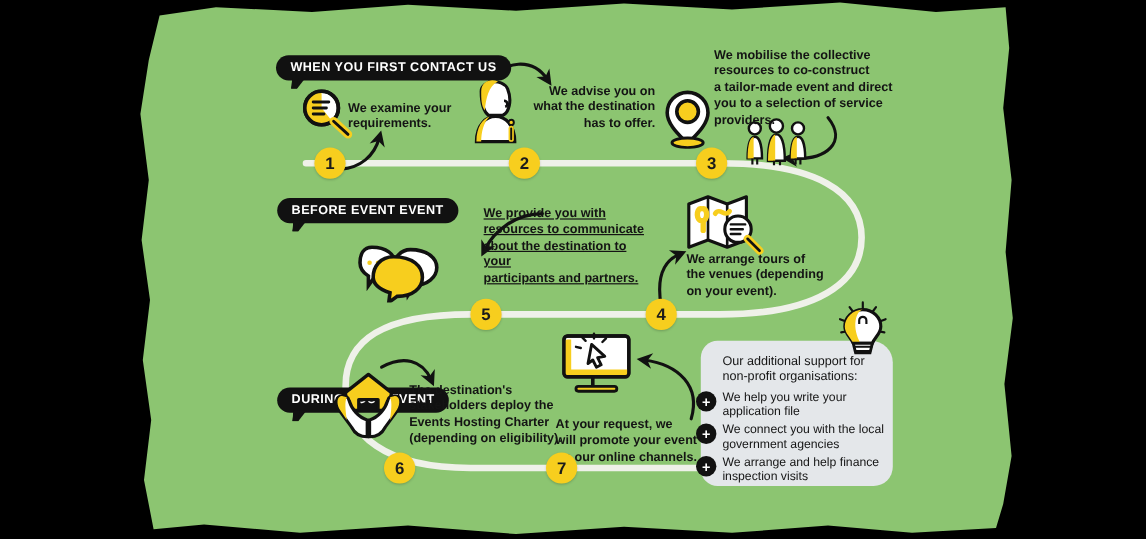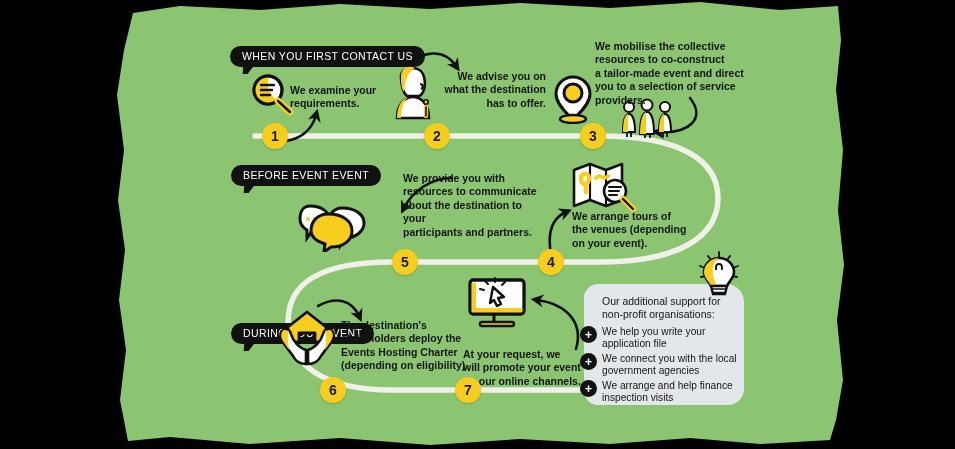--- a/index.html
+++ b/index.html
@@ -6,21 +6,21 @@
   body{width:955px;height:449px;overflow:hidden;
        font-family:"Liberation Sans","DejaVu Sans",sans-serif;}
   #stage{position:relative;width:955px;height:449px;background:#000;}
 
   .layer{position:absolute;left:0;top:0;width:955px;height:449px;}
   svg.layer{overflow:visible;}
 
   
   .pill{position:absolute;background:#111111;color:#ffffff;
         border-radius:13px;padding:5px 12px 5px 12px;
-        font-size:10.5px;font-weight:normal;letter-spacing:.4px;
+        font-size:10.5px;font-weight:bold;letter-spacing:.4px;
         white-space:nowrap;line-height:1;}
   .pill::after{content:"";position:absolute;left:13px;bottom:-7px;
         width:0;height:0;border-left:5px solid #111111;
         border-right:6px solid transparent;border-top:9px solid #111111;
         border-radius:0 0 3px 0;transform:skewX(-6deg);}
 
   
   .copy{position:absolute;color:#141414;font-size:10.5px;
         line-height:13.4px;font-weight:bold;}
 
@@ -208,21 +208,21 @@
       <path d="M19 20 v-3 a3 3 0 0 1 6 0 v3" fill="none" stroke="#111" stroke-width="1.8"></path>
       <path d="M14 36 h16 l-2 8 h-12 Z" fill="#FFFFFF" stroke="#111" stroke-width="2.4"></path>
       <path d="M14 39 h16 M15 42.5 h14" stroke="#111" stroke-width="1.6"></path>
     </svg>
   </div>
 
   <div class="copy" style="left:290px;top:84px;width:110px;">We examine your<br>requirements.</div>
   <div class="copy" style="left:434px;top:70px;width:112px;text-align:right;">We advise you on<br>what the destination<br>has to offer.</div>
   <div class="copy" style="left:595px;top:40px;width:150px;">We mobilise the collective<br>resources to co-construct<br>a tailor-made event and direct<br>you to a selection of service<br>providers.</div>
   <div class="copy" style="left:572px;top:210px;width:115px;">We arrange tours of<br>the venues (depending<br>on your event).</div>
-  <div class="copy" style="left:403px;top:172px;width:140px;">We provide you with<br>resources to communicate<br>about the destination to your<br>participants and partners.</div>
+  <div class="copy" style="left:403px;top:172px;width:140px;text-decoration:underline;">We provide you with<br>resources to communicate<br>about the destination to your<br>participants and partners.</div>
   <div class="copy" style="left:341px;top:319px;width:132px;">The destination's<br>stakeholders deploy the<br>Events Hosting Charter<br>(depending on eligibility).</div>
   <div class="copy" style="left:463px;top:348px;width:120px;">At your request, we<br>will promote your event<br>on our online channels.</div>
 
   <div class="step" style="left:262px;top:123px;">1</div>
   <div class="step" style="left:424px;top:123px;">2</div>
   <div class="step" style="left:580px;top:123px;">3</div>
   <div class="step" style="left:538px;top:249px;">4</div>
   <div class="step" style="left:392px;top:249px;">5</div>
   <div class="step" style="left:320px;top:377px;">6</div>
   <div class="step" style="left:455px;top:377px;">7</div>

